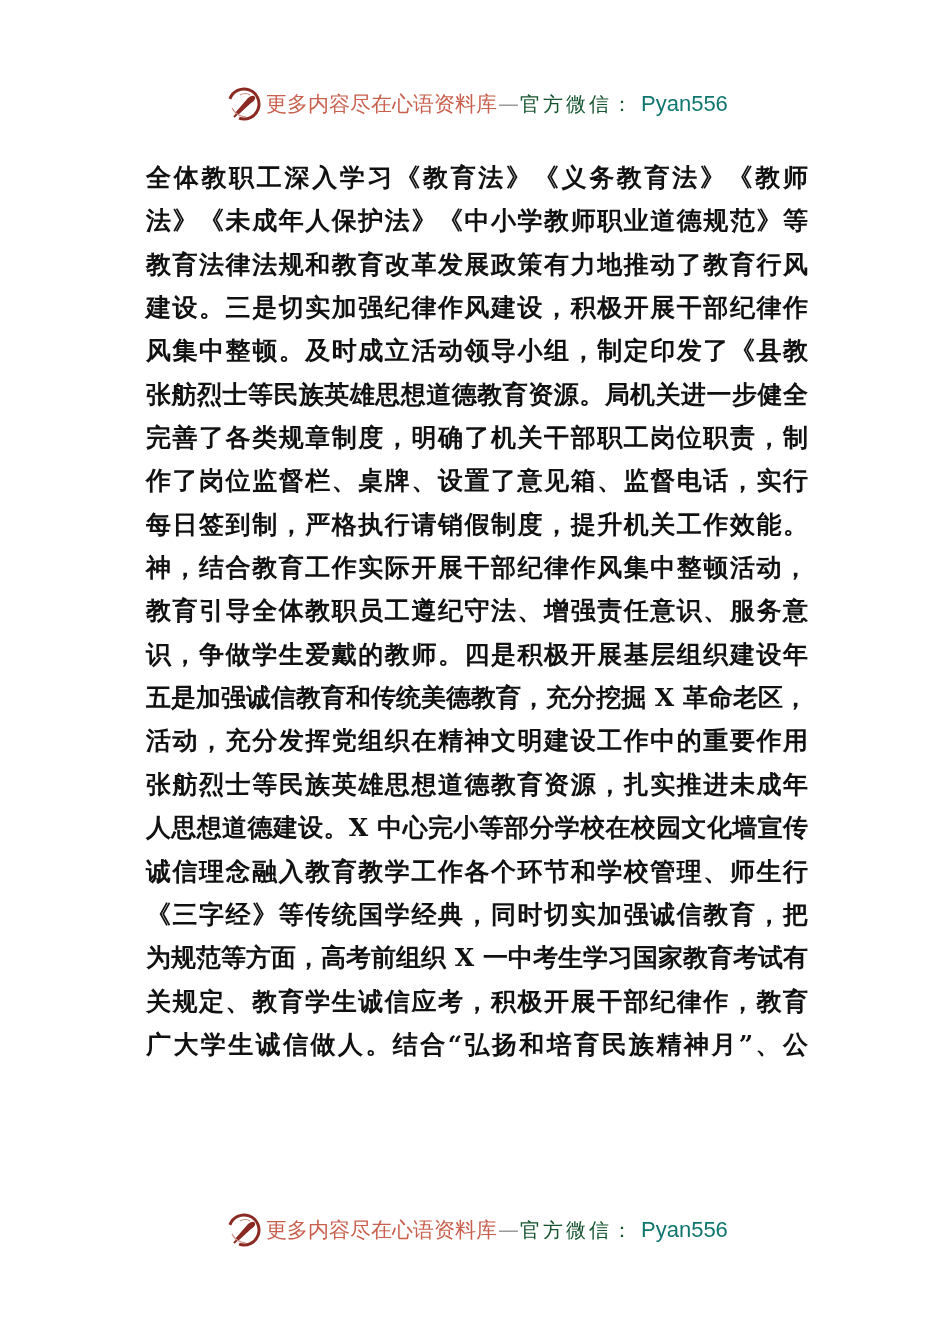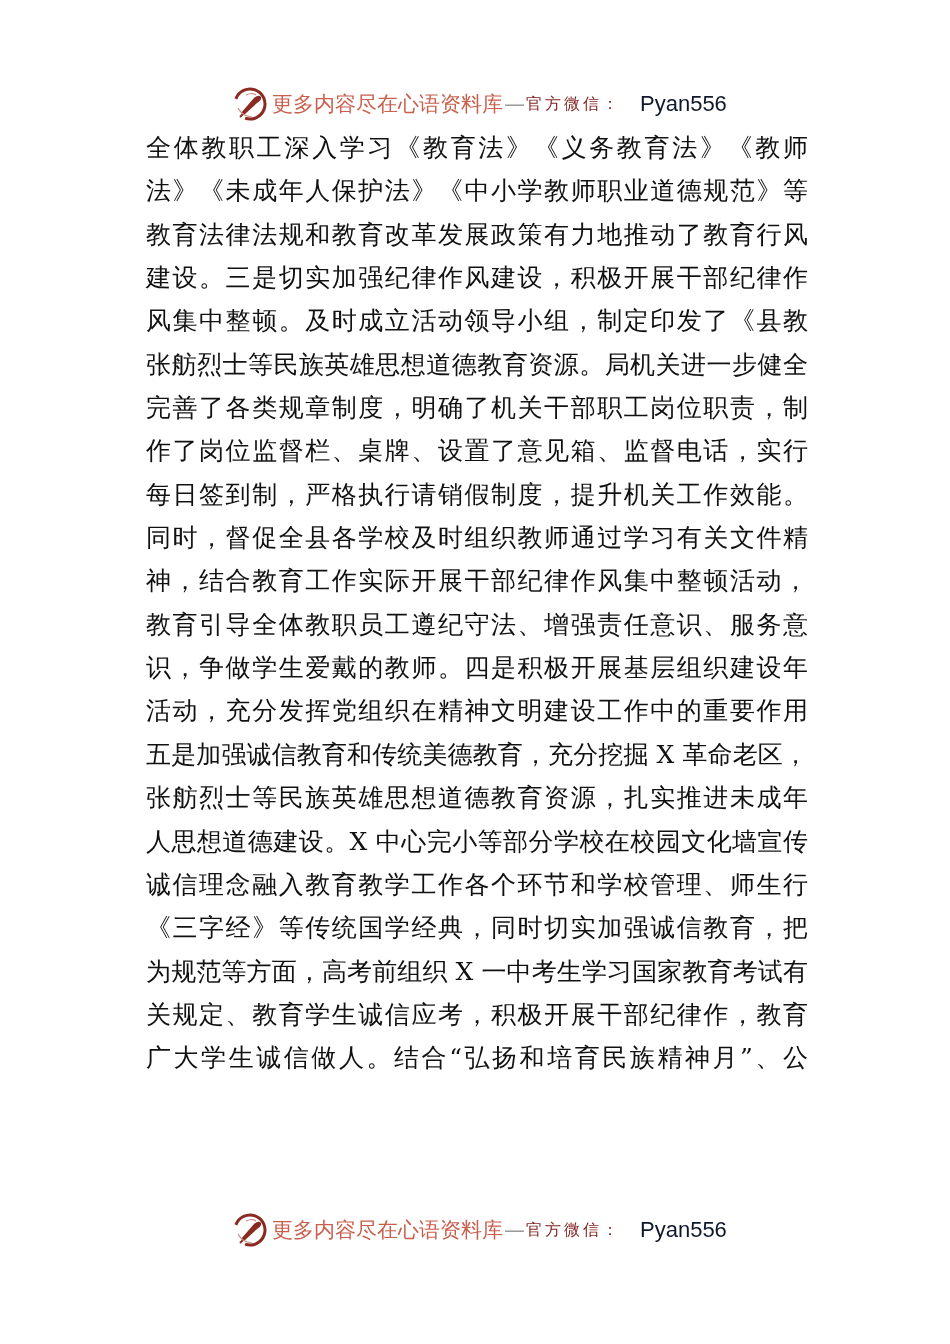--- a/index.html
+++ b/index.html
@@ -9,21 +9,21 @@
     }
     body {
       width: 950px;
       height: 1344px;
       position: relative;
       overflow: hidden;
       font-family: "DejaVu Sans", sans-serif;
     }
     .banner {
       position: absolute;
-      left: 232px;
+      left: 226px;
       height: 40px;
       display: flex;
       align-items: center;
       white-space: nowrap;
     }
     .banner.top { top: 84px; }
     .banner.bottom { top: 1210px; }
     .banner .logo {
       width: 36px;
       height: 36px;
@@ -35,36 +35,37 @@
       font-family: "DejaVu Serif", serif;
       font-size: 21px;
       letter-spacing: 0px;
     }
     .banner .dash {
       color: #9a9a9a;
       font-size: 21px;
       margin: 0 1px;
     }
     .banner .official {
-      color: #7f1d1d;
+      color: #14532d;
       font-family: "DejaVu Serif", serif;
-      font-size: 16px;
+      font-size: 20px;
       letter-spacing: 3px;
     }
     .banner .wechat {
-      color: #0f172a;
+      color: #0f766e;
       font-family: "Liberation Sans", sans-serif;
       font-size: 22px;
-      margin-left: 19px;
+      margin-left: 6px;
     }
     .content {
       position: absolute;
       left: 146px;
-      top: 126px;
+      top: 156px;
       width: 662px;
+      font-weight: bold;
     }
     .line {
       height: 43.35px;
       line-height: 43.35px;
       font-family: "DejaVu Serif", serif;
       font-size: 25px;
       color: #111111;
       white-space: nowrap;
       text-align: justify;
       text-align-last: justify;
@@ -90,26 +91,25 @@
 <div class="content">
   <div class="line">全体教职工深入学习《教育法》《义务教育法》《教师</div>
   <div class="line">法》《未成年人保护法》《中小学教师职业道德规范》等</div>
   <div class="line">教育法律法规和教育改革发展政策有力地推动了教育行风</div>
   <div class="line">建设。三是切实加强纪律作风建设，积极开展干部纪律作</div>
   <div class="line">风集中整顿。及时成立活动领导小组，制定印发了《县教</div>
   <div class="line">张舫烈士等民族英雄思想道德教育资源。局机关进一步健全</div>
   <div class="line">完善了各类规章制度，明确了机关干部职工岗位职责，制</div>
   <div class="line">作了岗位监督栏、桌牌、设置了意见箱、监督电话，实行</div>
   <div class="line">每日签到制，严格执行请销假制度，提升机关工作效能。</div>
-  <div class="line">同时，督促全县各学校及时组织教师通过学习有关文件精</div>
   <div class="line">神，结合教育工作实际开展干部纪律作风集中整顿活动，</div>
   <div class="line">教育引导全体教职员工遵纪守法、增强责任意识、服务意</div>
   <div class="line">识，争做学生爱戴的教师。四是积极开展基层组织建设年</div>
+  <div class="line">五是加强诚信教育和传统美德教育，充分挖掘 X 革命老区，</div>
   <div class="line">活动，充分发挥党组织在精神文明建设工作中的重要作用</div>
-  <div class="line">五是加强诚信教育和传统美德教育，充分挖掘 X 革命老区，</div>
   <div class="line">张舫烈士等民族英雄思想道德教育资源，扎实推进未成年</div>
   <div class="line">人思想道德建设。X 中心完小等部分学校在校园文化墙宣传</div>
   <div class="line">诚信理念融入教育教学工作各个环节和学校管理、师生行</div>
   <div class="line">《三字经》等传统国学经典，同时切实加强诚信教育，把</div>
   <div class="line">为规范等方面，高考前组织 X 一中考生学习国家教育考试有</div>
   <div class="line">关规定、教育学生诚信应考，积极开展干部纪律作，教育</div>
   <div class="line">广大学生诚信做人。结合“弘扬和培育民族精神月”、公</div>
 </div>
 
 <div class="banner bottom">

